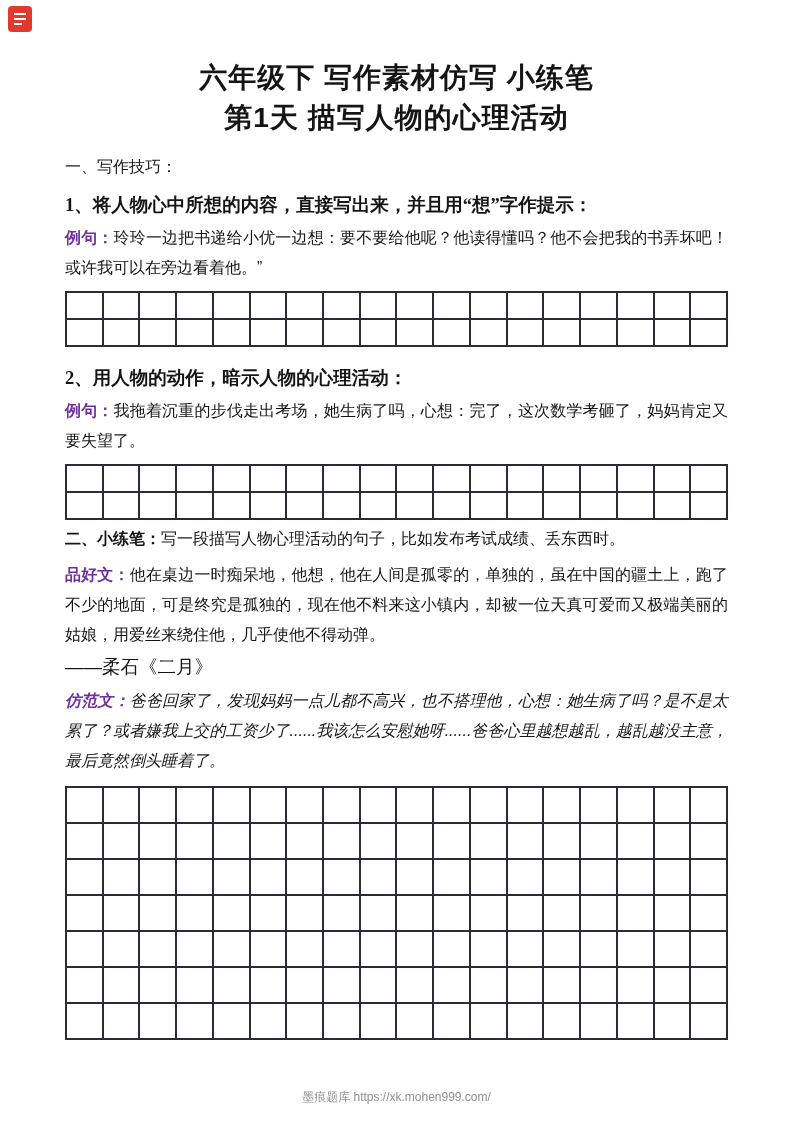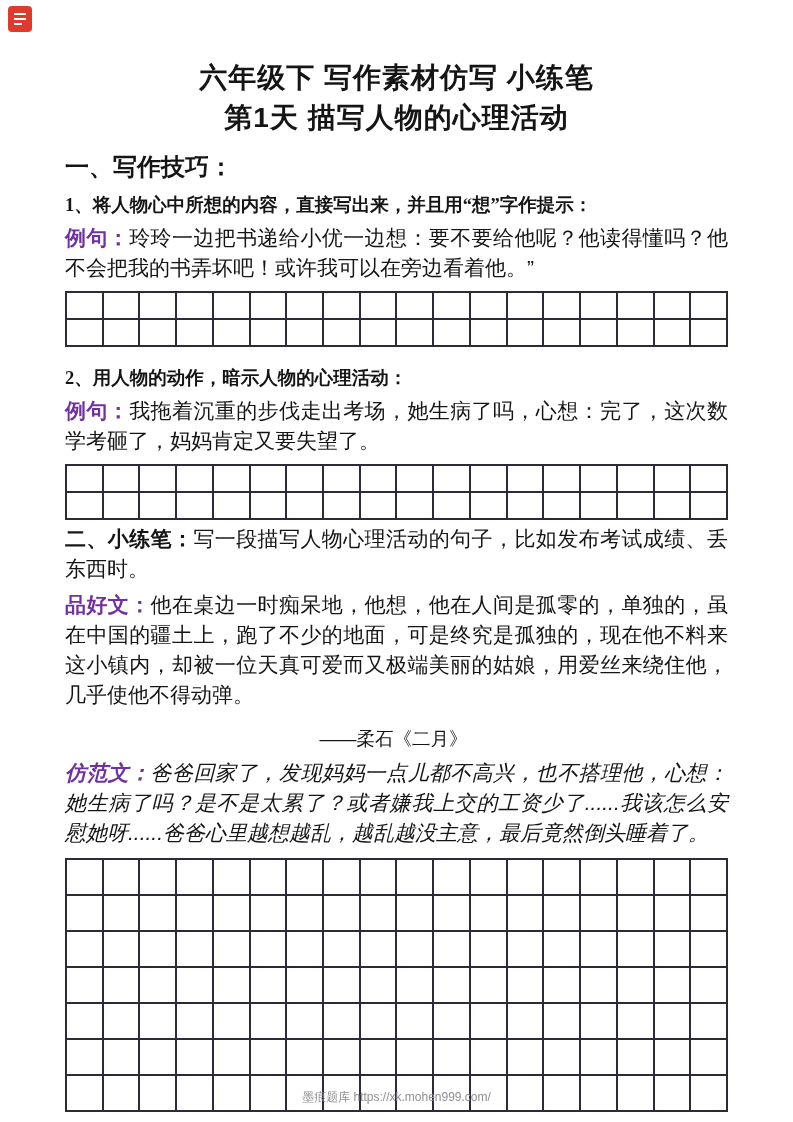--- a/index.html
+++ b/index.html
@@ -16,39 +16,39 @@
   .logo {
     position:absolute; top:6px; left:8px;
     width:24px; height:26px;
   }
   .content { padding:58px 65px 0 65px; }
   .title {
     text-align:center;
     font-size:28px; font-weight:bold;
     line-height:40px; letter-spacing:1px;
   }
-  .h-sec  { font-size:24px;   font-weight:bold; margin-top:14px; line-height:30px; }
+  .h-sec  { font-size:16px;   font-weight:normal; margin-top:14px; line-height:30px; }
   .h-tip  { font-size:18.5px; font-weight:bold; margin-top:8px;  line-height:30px;font-family:Liberation Serif, serif; }
-  .para   { font-size:21px; line-height:30px; margin-top:3px; text-align:justify; }
+  .para   { font-size:16px; line-height:30px; margin-top:3px; text-align:justify; }
   .purple { color:var(--accent,#7030a0); font-weight:bold; }
   .bold   { font-weight:bold; }
   .grid {
     display:grid;
     grid-template-columns:repeat(var(--cols,18),1fr);
     border-top:2px solid var(--line,#2b2b3a);
     border-left:2px solid var(--line,#2b2b3a);
     margin-top:8px;
   }
   .cell {
     border-right:2px solid var(--line,#2b2b3a);
     border-bottom:2px solid var(--line,#2b2b3a);
   }
   .grid-small .cell { height:27px; }
   .grid-large .cell { height:36px; }
-  .attribution { text-align:center; font-size:18.5px; line-height:30px; margin-top:14px; padding-right:6px; }
+  .attribution { text-align:left; font-size:18.5px; line-height:30px; margin-top:2px; padding-right:6px; }
   .footer {
     position:absolute; bottom:16px; left:0; right:0;
     text-align:center; font-size:12px; color:#8f8f8f;
   }
   .footer a { color:#8f8f8f; text-decoration:none; }
 </style>
 </head>
 <body>
 
 <div class="page">

